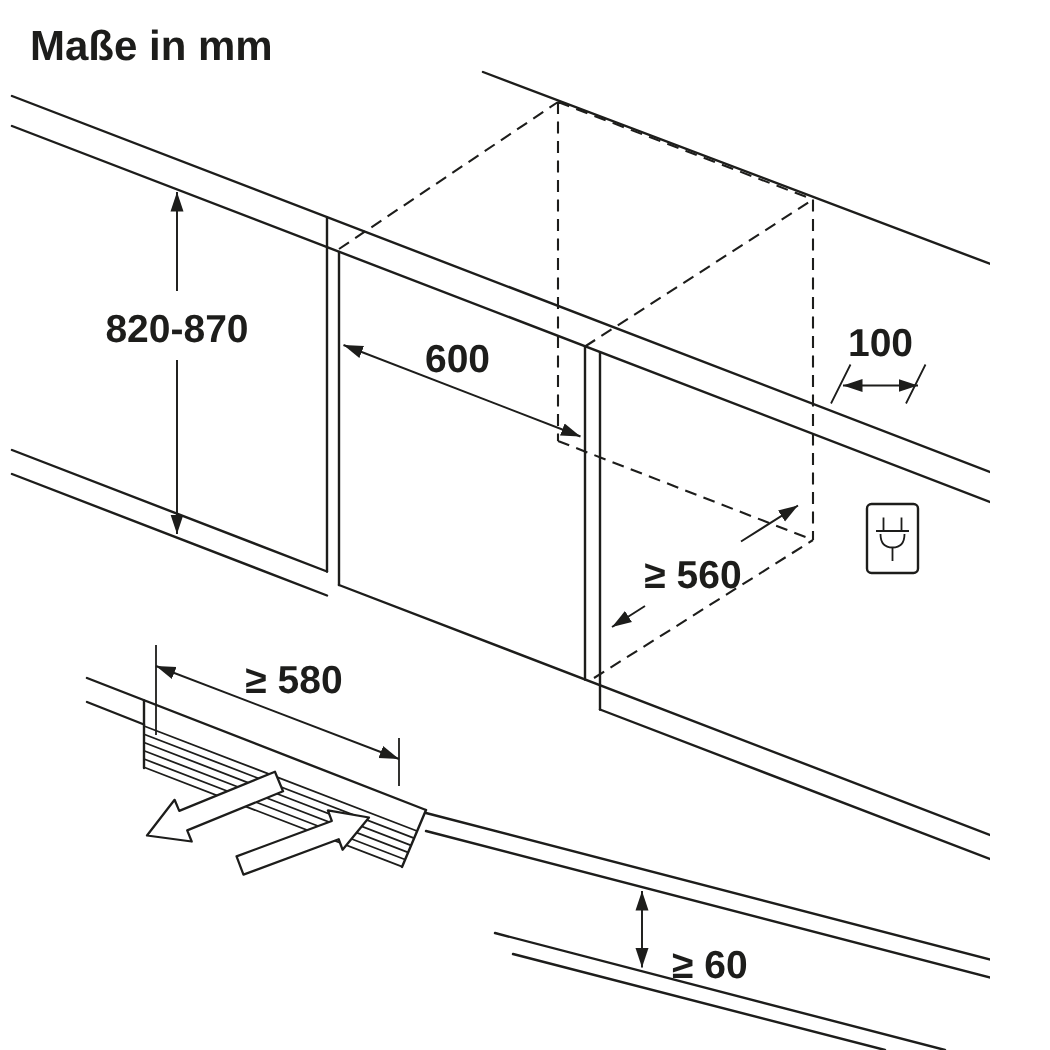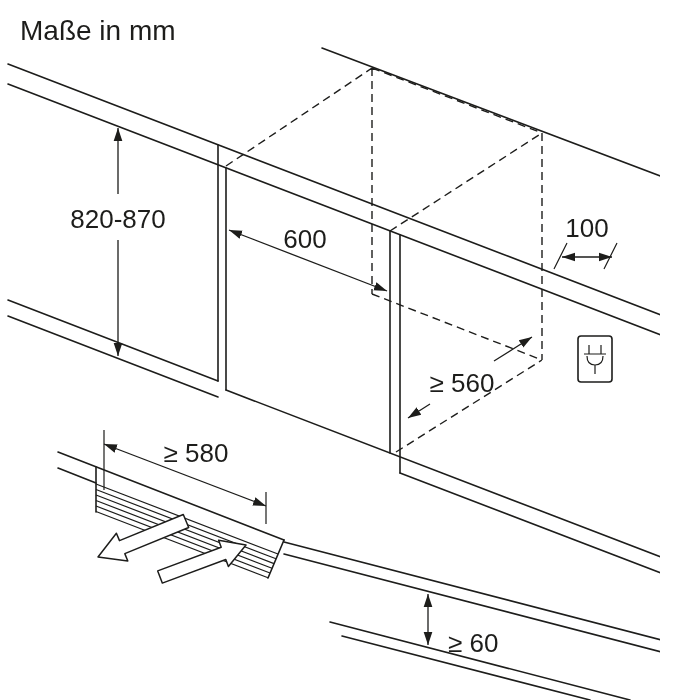--- a/index.html
+++ b/index.html
@@ -3,20 +3,21 @@
 <meta charset="utf-8">
 <style>
   html, body { margin: 0; padding: 0; background: #ffffff; }
   .stage {
     position: relative;
     width: 660px;
     height: 700px;
     background: #ffffff;
     overflow: hidden;
     font-family: "Liberation Sans", sans-serif;
+    font-weight: bold;
   }
   svg { display: block; }
   svg text {
     font-family: "Liberation Sans", sans-serif;
     fill: #1d1d1b;
   }
   .title-text   { font-size: 28px; }
   .dim-label    { font-size: 26px; }
   .struct  { fill: none; stroke: #1d1d1b; stroke-width: 1.6; stroke-linecap: round; }
   .hidden-edge { fill: none; stroke: #1d1d1b; stroke-width: 1.4; stroke-dasharray: 8 5; }

